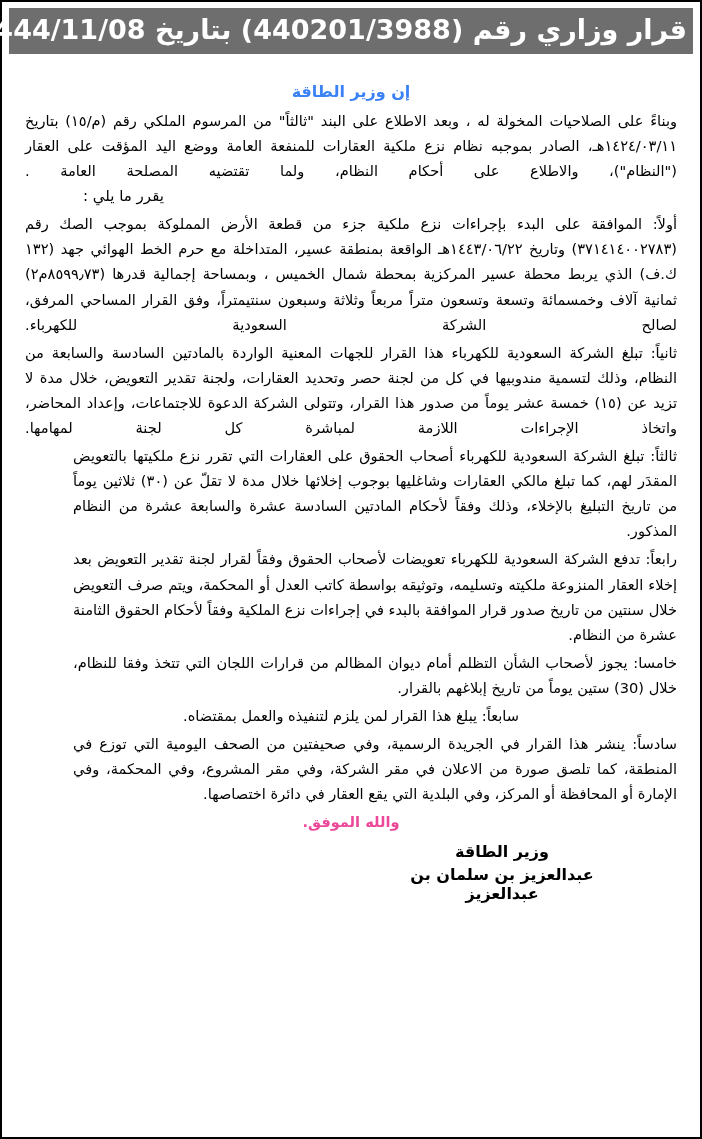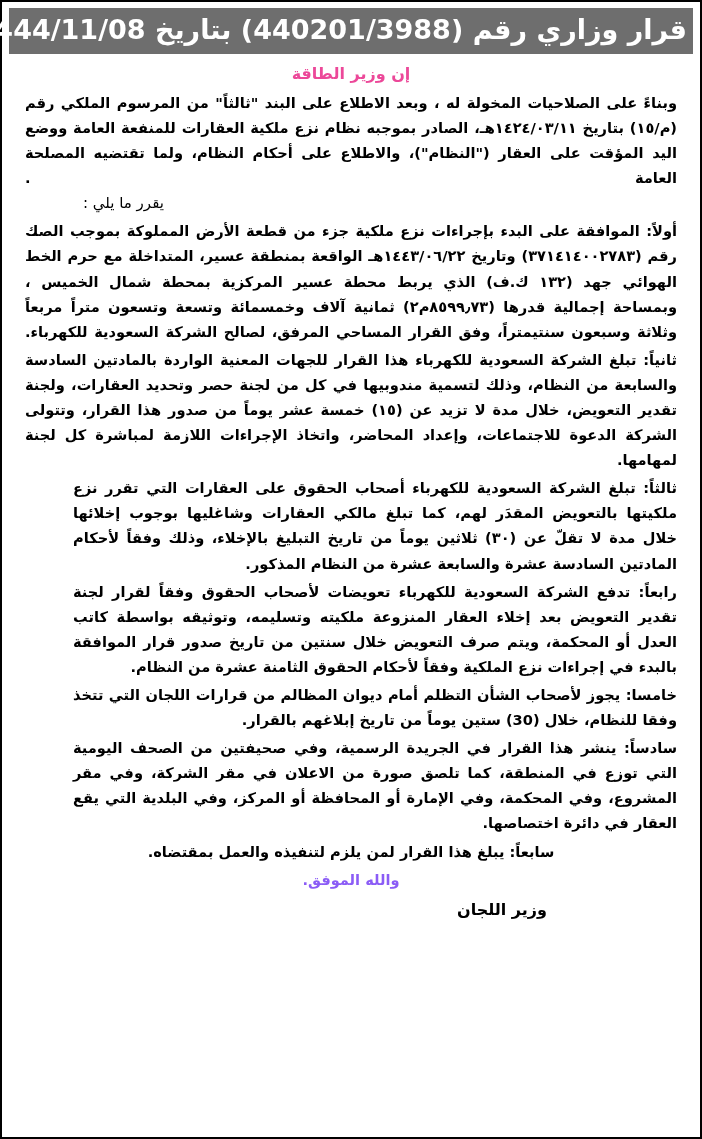--- a/index.html
+++ b/index.html
@@ -40,27 +40,27 @@
     padding: 0 16px 0 16px;
     direction: rtl;
     flex: 1 1 auto;
     display: flex;
     flex-direction: column;
   }
   .issuer {
     text-align: center;
     font-weight: bold;
     font-size: 16px;
-    margin: 6px 0 7px 0;
-    color: #ec4899;
+    margin: 24px 0 7px 0;
+    color: #3b82f6;
   }
   p.para {
     margin: 0 0 3px 0;
     font-size: 14.6px;
-    font-weight: bold;
+    font-weight: normal;
     line-height: 1.72;
     color: #000;
     text-align: justify;
     text-justify: inter-word;
     text-align-last: justify;
   }
   p.para.last-right {
     text-align-last: right;
     margin-left: 48px;
   }
@@ -80,21 +80,21 @@
   }
   .clause {
     margin-bottom: 2px;
   }
   .closing {
     text-align: center;
     text-align-last: center;
     font-weight: bold;
     font-size: 14.6px;
     margin: 4px 0 2px 0;
-    color: #8b5cf6;
+    color: #ec4899;
   }
   .sign-block {
     margin-top: 10px;
     margin-right: 60px;
     text-align: center;
     width: 230px;
     color: #000;
   }
   .sign-title {
     font-weight: bold;
@@ -125,26 +125,27 @@
     <p class="para clause">أولاً: الموافقة على البدء  بإجراءات نزع ملكية جزء من قطعة الأرض المملوكة بموجب الصك رقم (٣٧١٤١٤٠٠٢٧٨٣) وتاريخ ١٤٤٣/٠٦/٢٢هـ الواقعة بمنطقة عسير، المتداخلة مع حرم الخط الهوائي جهد (١٣٢ ك.ف) الذي يربط محطة عسير المركزية بمحطة شمال الخميس ، وبمساحة إجمالية قدرها (٨٥٩٩٫٧٣م٢) ثمانية آلاف وخمسمائة وتسعة وتسعون متراً مربعاً وثلاثة وسبعون سنتيمتراً، وفق القرار المساحي المرفق، لصالح الشركة السعودية للكهرباء.</p>
 
     <p class="para clause">ثانياً: تبلغ الشركة السعودية للكهرباء هذا القرار للجهات المعنية الواردة بالمادتين السادسة والسابعة من النظام، وذلك لتسمية مندوبيها في كل من لجنة حصر وتحديد العقارات، ولجنة تقدير التعويض، خلال مدة لا تزيد عن (١٥) خمسة عشر يوماً من صدور هذا القرار، وتتولى الشركة الدعوة للاجتماعات، وإعداد المحاضر، واتخاذ الإجراءات اللازمة لمباشرة كل لجنة لمهامها.</p>
 
     <p class="para clause last-right">ثالثاً: تبلغ الشركة السعودية للكهرباء أصحاب الحقوق على العقارات التي تقرر نزع ملكيتها بالتعويض المقدَر لهم، كما تبلغ مالكي العقارات وشاغليها بوجوب إخلائها خلال مدة لا تقلّ عن (٣٠) ثلاثين يوماً من تاريخ التبليغ بالإخلاء، وذلك وفقاً لأحكام المادتين السادسة عشرة والسابعة عشرة من النظام المذكور.</p>
 
     <p class="para clause last-right">رابعاً: تدفع الشركة السعودية للكهرباء تعويضات لأصحاب الحقوق وفقاً لقرار لجنة تقدير التعويض بعد إخلاء العقار المنزوعة ملكيته وتسليمه، وتوثيقه بواسطة كاتب العدل أو المحكمة، ويتم صرف التعويض خلال سنتين من تاريخ صدور قرار الموافقة بالبدء في إجراءات نزع الملكية وفقاً لأحكام الحقوق الثامنة عشرة من النظام.</p>
 
     <p class="para clause last-right">خامسا: يجوز لأصحاب الشأن التظلم أمام ديوان المظالم من قرارات اللجان التي تتخذ وفقا للنظام، خلال (30) ستين يوماً من تاريخ إبلاغهم بالقرار.</p>
 
+    <p class="para clause center-line">سابعاً: يبلغ هذا القرار لمن يلزم لتنفيذه والعمل بمقتضاه.</p>
+
     <p class="para clause last-right">سادساً: ينشر هذا القرار في الجريدة الرسمية، وفي صحيفتين من الصحف اليومية التي توزع في المنطقة، كما تلصق صورة من الاعلان في مقر الشركة، وفي مقر المشروع، وفي المحكمة، وفي الإمارة أو المحافظة أو المركز، وفي البلدية التي يقع العقار في دائرة اختصاصها.</p>
-
-    <p class="para clause center-line">سابعاً: يبلغ هذا القرار لمن يلزم لتنفيذه والعمل بمقتضاه.</p>
 
     <div class="closing">والله الموفق.</div>
 
     <div class="sign-block">
-      <div class="sign-title">وزير اللجان</div>
+      <div class="sign-title">وزير الطاقة</div>
+      <div class="sign-name">عبدالعزيز بن سلمان بن عبدالعزيز</div>
     </div>
 
     <div class="spacer"></div>
 
   </div>
 </div>
 
 </body></html>

